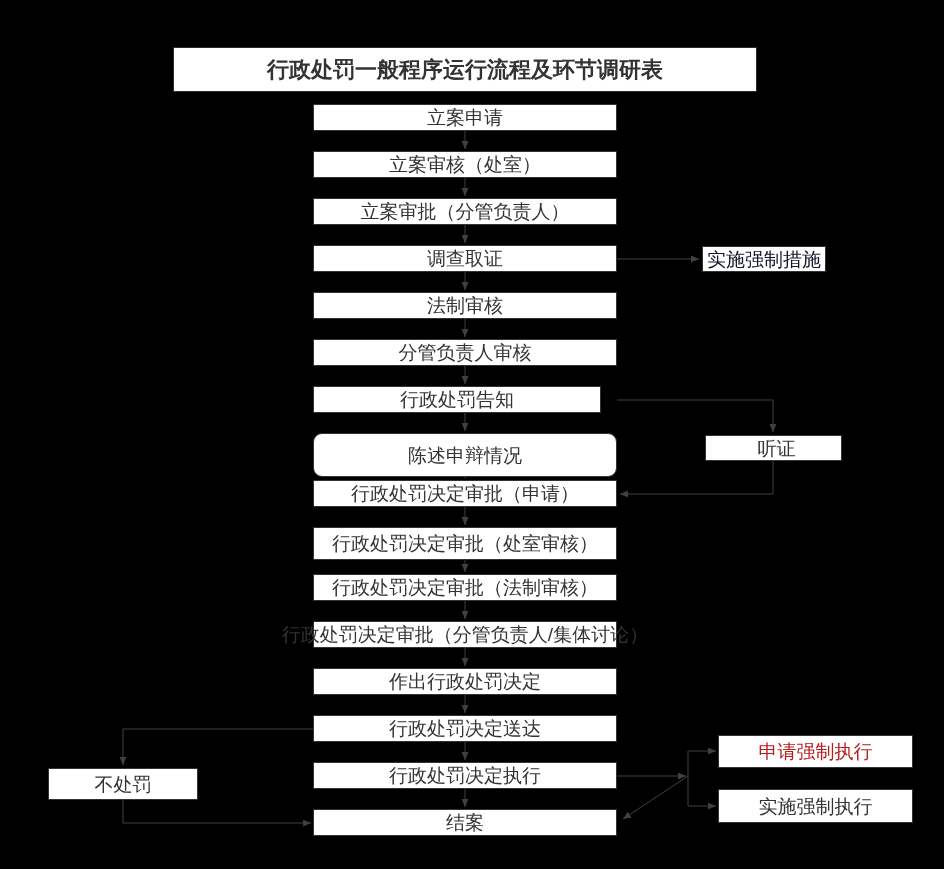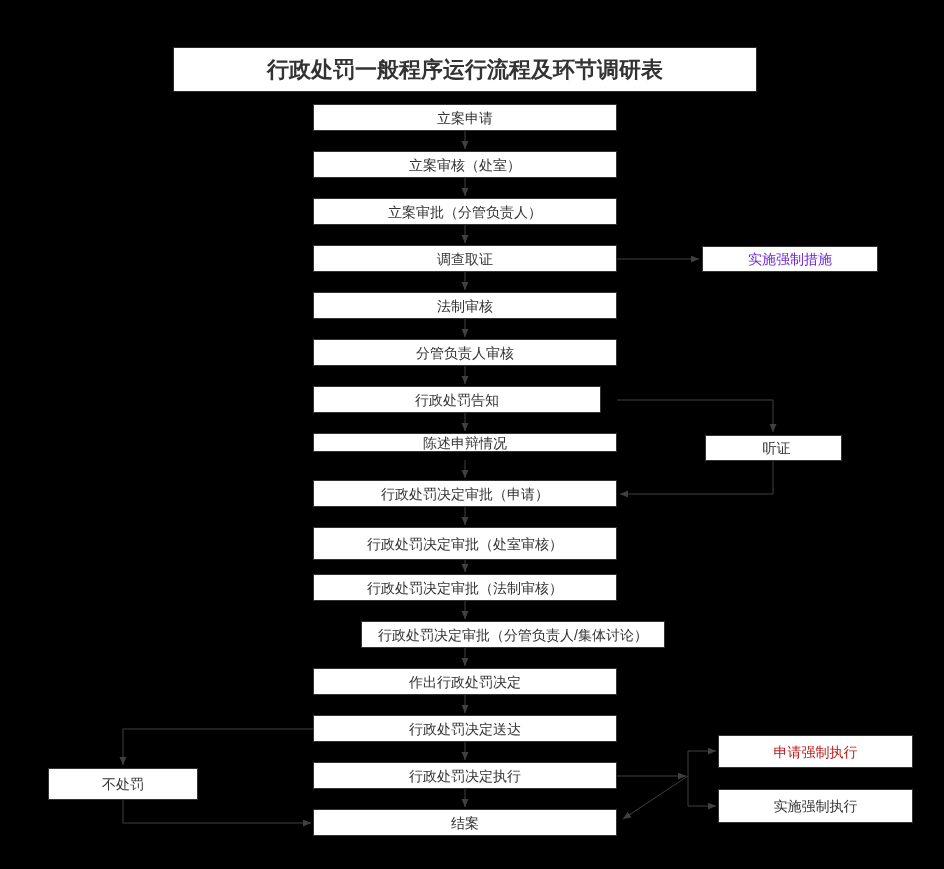--- a/index.html
+++ b/index.html
@@ -24,21 +24,21 @@
   }
   .node {
     position: absolute;
     box-sizing: border-box;
     background: #ffffff;
     border: 1px solid #333333;
     color: #333333;
     display: flex;
     align-items: center;
     justify-content: center;
-    font-size: 14px;
+    font-size: 19px;
     line-height: 1;
     white-space: nowrap;
     text-align: center;
   }
   .node.title-node {
     font-size: 22px;
     font-weight: bold;
     border-color: #2b2b2b;
   }
 </style>
@@ -81,28 +81,28 @@
   </svg>
   <div id="node-layer">
       <div class="node title-node" style="left: 173px; top: 47px; width: 584px; height: 45px; background: rgb(255, 255, 255); color: rgb(51, 51, 51);">行政处罚一般程序运行流程及环节调研表</div>
       <div class="node" style="left: 313px; top: 104px; width: 304px; height: 27px; background: rgb(255, 255, 255); color: rgb(51, 51, 51);">立案申请</div>
       <div class="node" style="left: 313px; top: 151px; width: 304px; height: 27px; background: rgb(255, 255, 255); color: rgb(51, 51, 51);">立案审核（处室）</div>
       <div class="node" style="left: 313px; top: 198px; width: 304px; height: 27px; background: rgb(255, 255, 255); color: rgb(51, 51, 51);">立案审批（分管负责人）</div>
       <div class="node" style="left: 313px; top: 245px; width: 304px; height: 27px; background: rgb(255, 255, 255); color: rgb(51, 51, 51);">调查取证</div>
       <div class="node" style="left: 313px; top: 292px; width: 304px; height: 27px; background: rgb(255, 255, 255); color: rgb(51, 51, 51);">法制审核</div>
       <div class="node" style="left: 313px; top: 339px; width: 304px; height: 27px; background: rgb(255, 255, 255); color: rgb(51, 51, 51);">分管负责人审核</div>
       <div class="node" style="left: 313px; top: 386px; width: 288px; height: 27px; background: rgb(255, 255, 255); color: rgb(51, 51, 51);">行政处罚告知</div>
-      <div class="node" style="left: 313px; top: 433px; width: 304px; height: 19px; background: rgb(255, 255, 255); color: rgb(51, 51, 51);">陈述申辩情况</div>
+      <div class="node" style="left: 313px; top: 433px; width: 304px; height: 44px; background: rgb(255, 255, 255); color: rgb(51, 51, 51); border-radius: 9px;">陈述申辩情况</div>
       <div class="node" style="left: 313px; top: 480px; width: 304px; height: 27px; background: rgb(255, 255, 255); color: rgb(51, 51, 51);">行政处罚决定审批（申请）</div>
       <div class="node" style="left: 313px; top: 527px; width: 304px; height: 33px; background: rgb(255, 255, 255); color: rgb(51, 51, 51);">行政处罚决定审批（处室审核）</div>
       <div class="node" style="left: 313px; top: 574px; width: 304px; height: 27px; background: rgb(255, 255, 255); color: rgb(51, 51, 51);">行政处罚决定审批（法制审核）</div>
-      <div class="node" style="left: 313px; top: 621px; width: 304px; height: 27px; background: rgb(255, 255, 255); color: rgb(51, 51, 51); margin-left: 48px;">行政处罚决定审批（分管负责人/集体讨论）</div>
+      <div class="node" style="left: 313px; top: 621px; width: 304px; height: 27px; background: rgb(255, 255, 255); color: rgb(51, 51, 51);">行政处罚决定审批（分管负责人/集体讨论）</div>
       <div class="node" style="left: 313px; top: 668px; width: 304px; height: 27px; background: rgb(255, 255, 255); color: rgb(51, 51, 51);">作出行政处罚决定</div>
       <div class="node" style="left: 313px; top: 715px; width: 304px; height: 27px; background: rgb(255, 255, 255); color: rgb(51, 51, 51);">行政处罚决定送达</div>
       <div class="node" style="left: 313px; top: 762px; width: 304px; height: 27px; background: rgb(255, 255, 255); color: rgb(51, 51, 51);">行政处罚决定执行</div>
       <div class="node" style="left: 313px; top: 809px; width: 304px; height: 27px; background: rgb(255, 255, 255); color: rgb(51, 51, 51);">结案</div>
-      <div class="node" style="left: 702px; top: 246px; width: 176px; height: 26px; background: rgb(255, 255, 255); color: #6d28d9;">实施强制措施</div>
+      <div class="node" style="left: 702px; top: 246px; width: 124px; height: 26px; background: rgb(255, 255, 255); color: #0f172a;">实施强制措施</div>
       <div class="node" style="left: 705px; top: 435px; width: 137px; height: 26px; background: rgb(255, 255, 255); color: rgb(51, 51, 51); padding-left: 6px;">听证</div>
       <div class="node" style="left: 48px; top: 768px; width: 150px; height: 32px; background: rgb(255, 255, 255); color: rgb(51, 51, 51);">不处罚</div>
       <div class="node" style="left: 718px; top: 735px; width: 195px; height: 33px; background: rgb(255, 255, 255); color: #b91c1c;">申请强制执行</div>
       <div class="node" style="left: 718px; top: 789px; width: 195px; height: 34px; background: rgb(255, 255, 255); color: rgb(51, 51, 51);">实施强制执行</div>
     </div>
 </div>
 
 </body></html>

